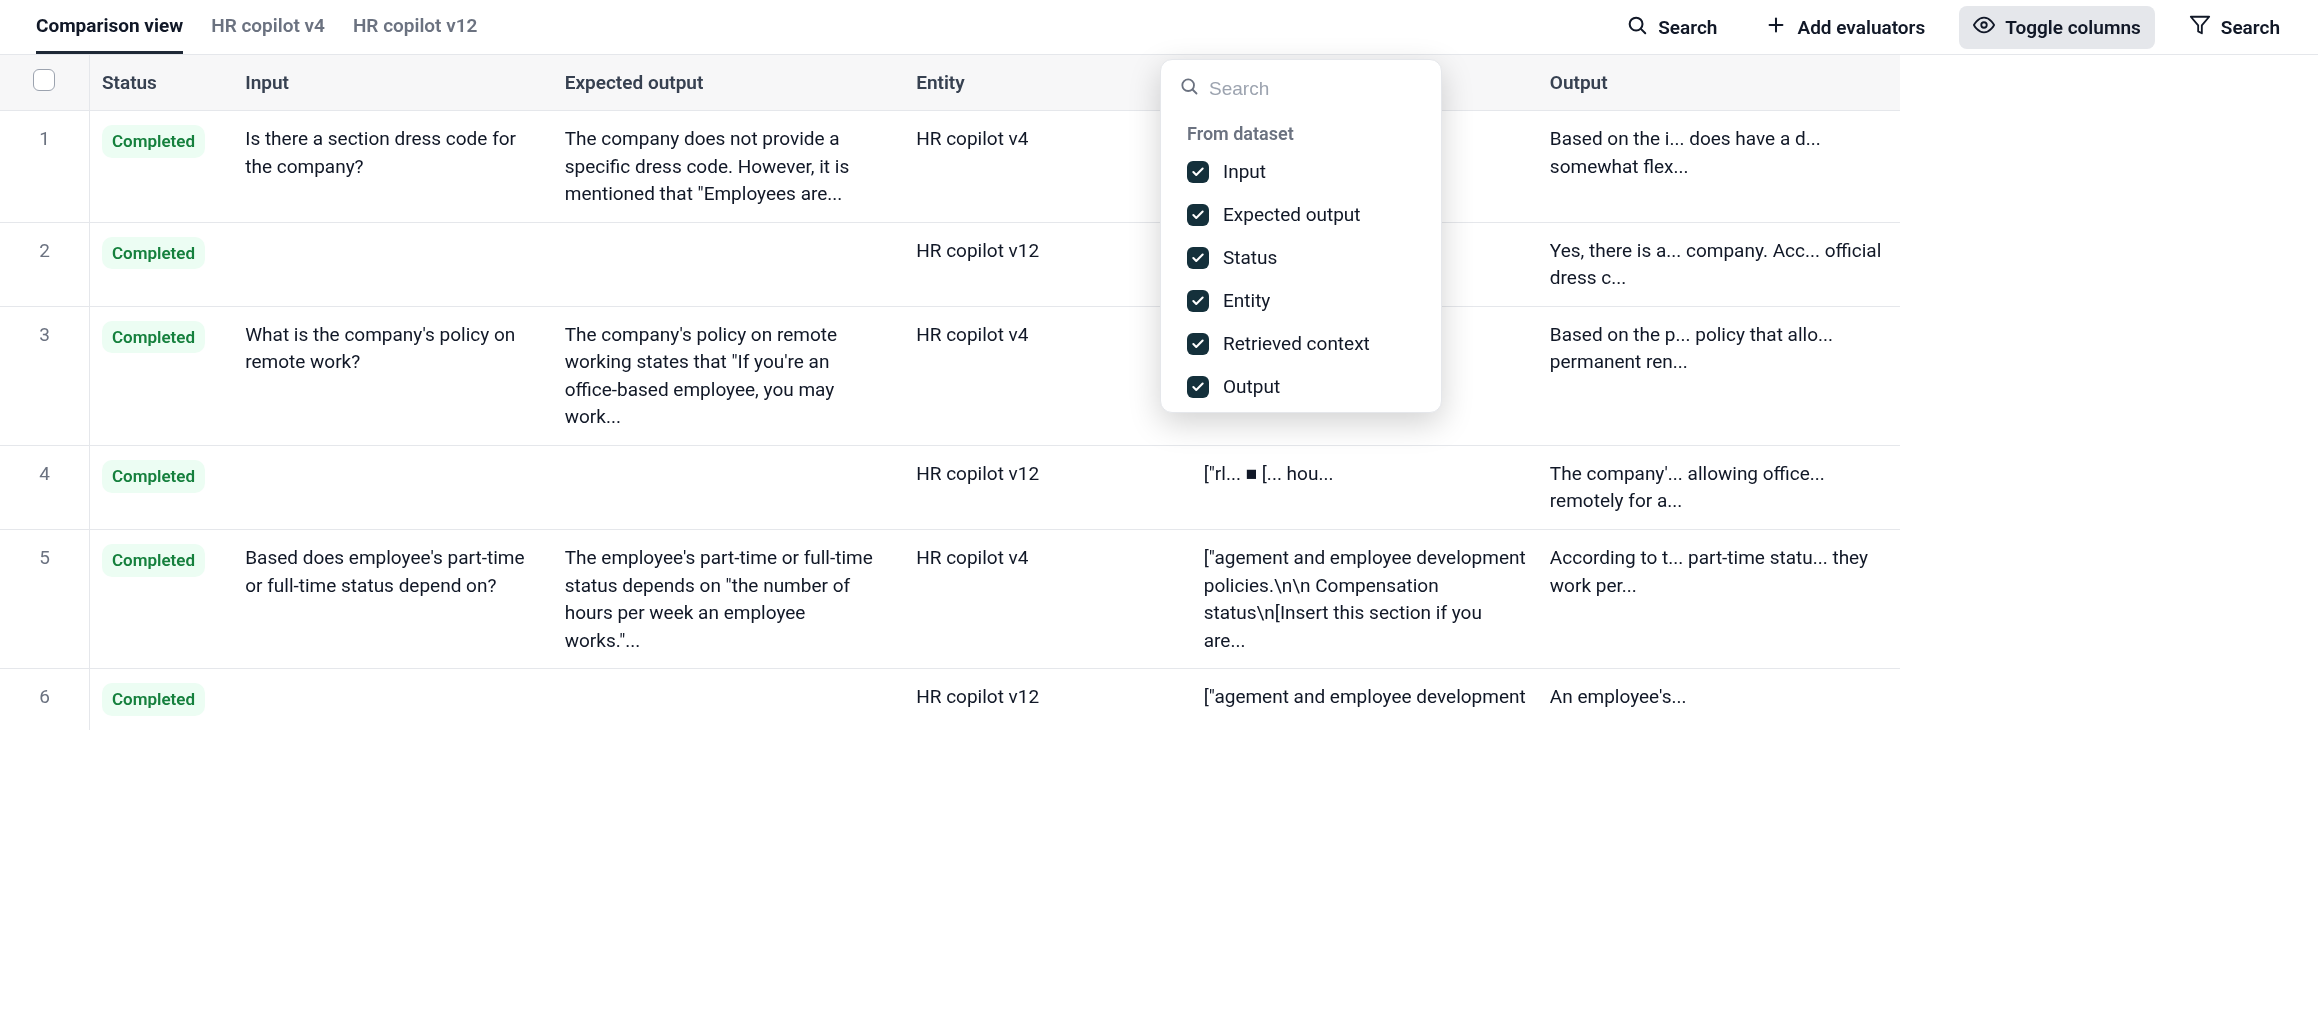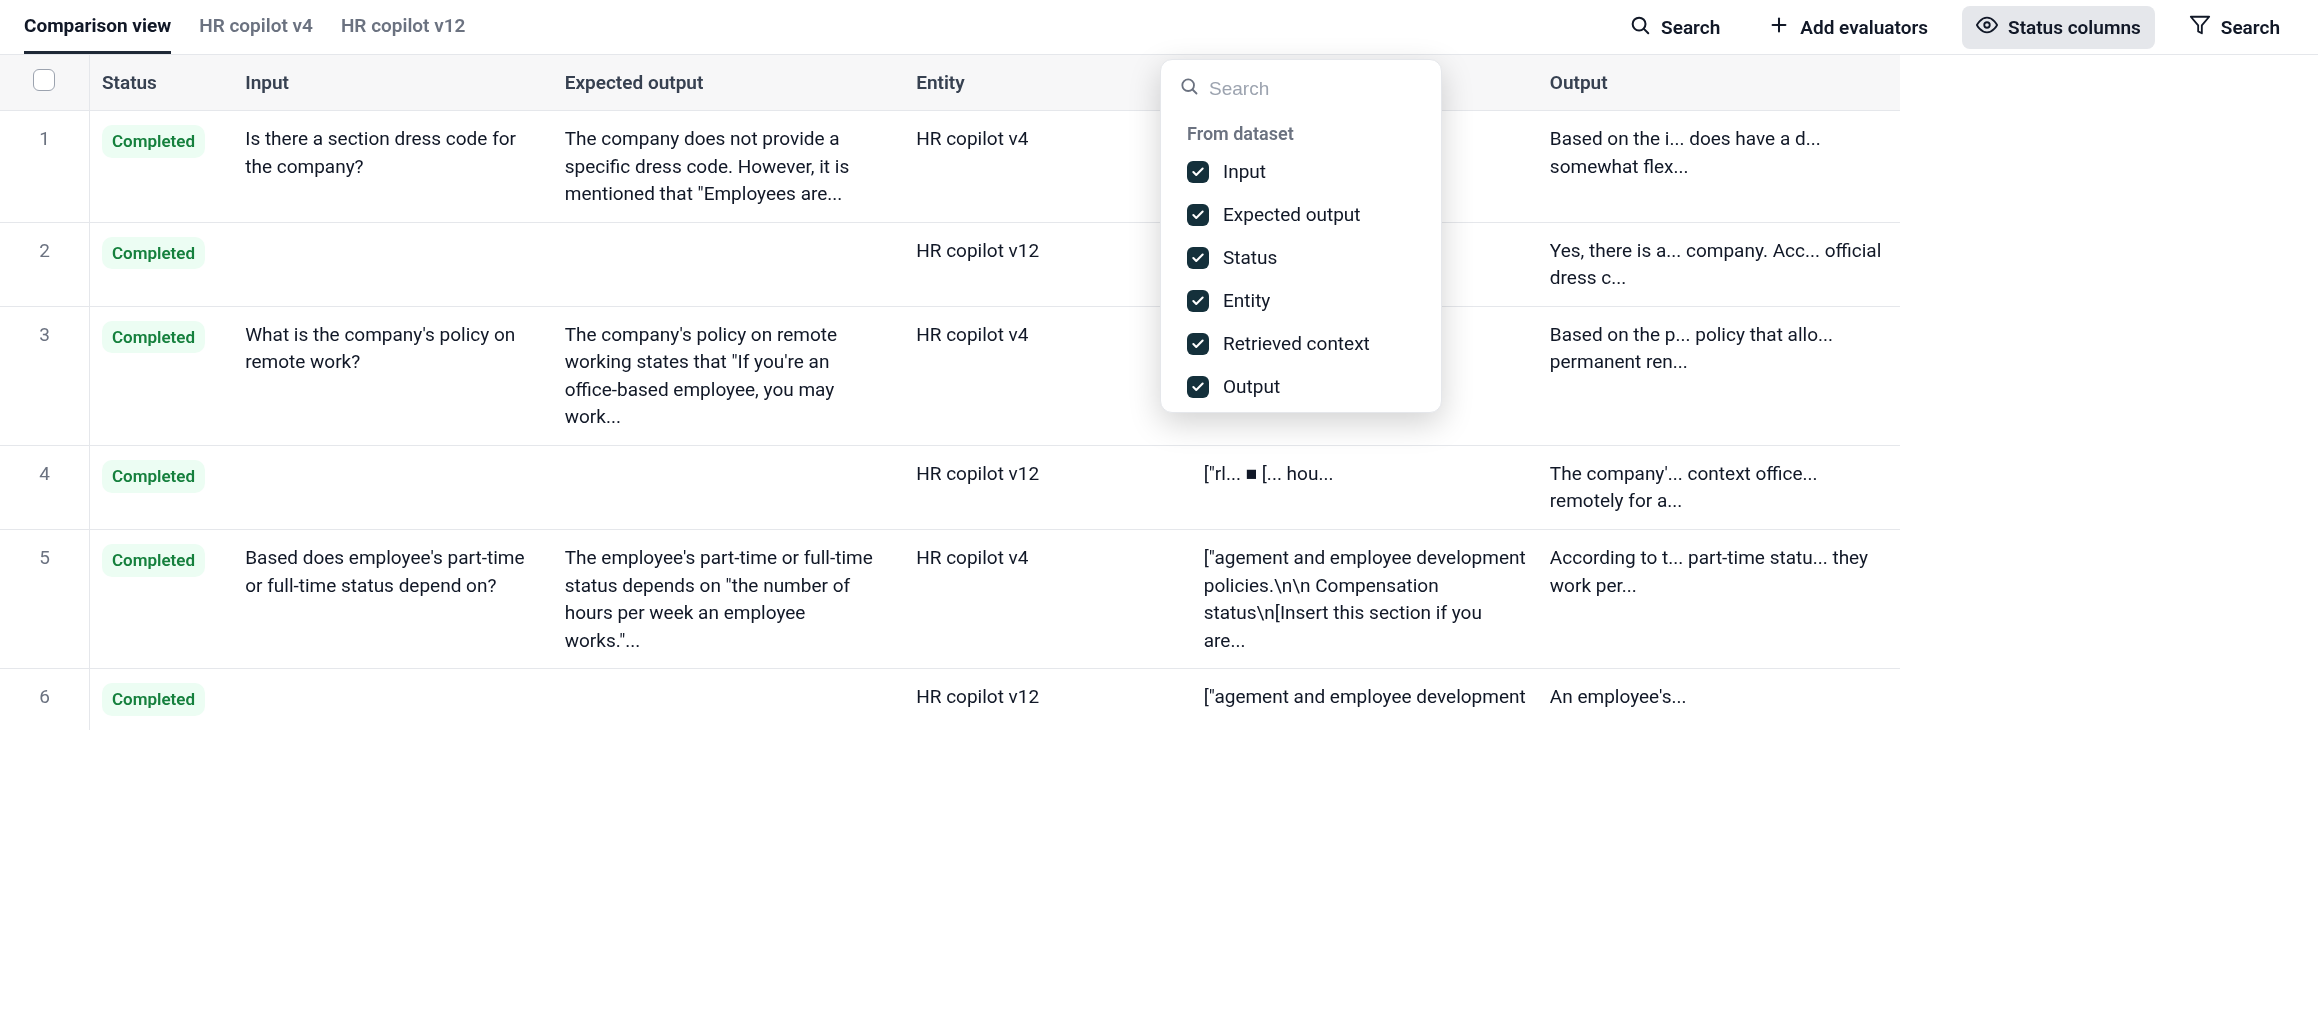--- a/index.html
+++ b/index.html
@@ -33,20 +33,21 @@
     font-size: 19px;
     font-weight: 600;
     color: #6b7280;
     cursor: pointer;
     border-bottom: 3px solid transparent;
   }
   .tab.active {
     color: #111827;
     border-bottom-color: #1f2937;
     font-weight: 700;
+    margin-left: 12px;
   }
   .actions {
     display: flex;
     align-items: center;
     gap: 20px;
     padding-right: 12px;
   }
   .action-btn {
     display: flex;
     align-items: center;
@@ -205,21 +206,21 @@
       </span>
       <span>Add evaluators</span>
     </div>
     <div class="action-btn pressed">
       <span>
         <svg viewBox="0 0 24 24" fill="none" stroke="#111827" stroke-width="2" stroke-linecap="round" stroke-linejoin="round">
             <path d="M1 12s4-8 11-8 11 8 11 8-4 8-11 8S1 12 1 12z"></path>
             <circle cx="12" cy="12" r="3"></circle>
           </svg>
       </span>
-      <span>Status columns</span>
+      <span>Toggle columns</span>
     </div>
     <div class="action-btn">
       <span>
         <svg viewBox="0 0 24 24" fill="none" stroke="#111827" stroke-width="2" stroke-linecap="round" stroke-linejoin="round">
             <polygon points="22 3 2 3 10 12.5 10 19 14 21 14 12.5 22 3"></polygon>
           </svg>
       </span>
       <span>Search</span>
     </div>
   </div>
@@ -276,21 +277,21 @@
   </tr>
         <tr>
     <td class="rownum">4</td>
     <td class="status-cell">
       <span class="status-badge">Completed</span>
     </td>
     <td class="input-cell"></td>
     <td class="expected-cell"></td>
     <td class="entity-cell">HR copilot v12</td>
     <td class="context-cell">["rl... ■ [... hou...</td>
-    <td class="output-cell">The company'... context office... remotely for a...</td>
+    <td class="output-cell">The company'... allowing office... remotely for a...</td>
   </tr>
         <tr>
     <td class="rownum">5</td>
     <td class="status-cell">
       <span class="status-badge">Completed</span>
     </td>
     <td class="input-cell">Based does employee's part-time or full-time status depend on?</td>
     <td class="expected-cell">The employee's part-time or full-time status depends on "the number of hours per week an employee works."...</td>
     <td class="entity-cell">HR copilot v4</td>
     <td class="context-cell">["agement and employee development policies.\n\n Compensation status\n[Insert this section if you are...</td>

